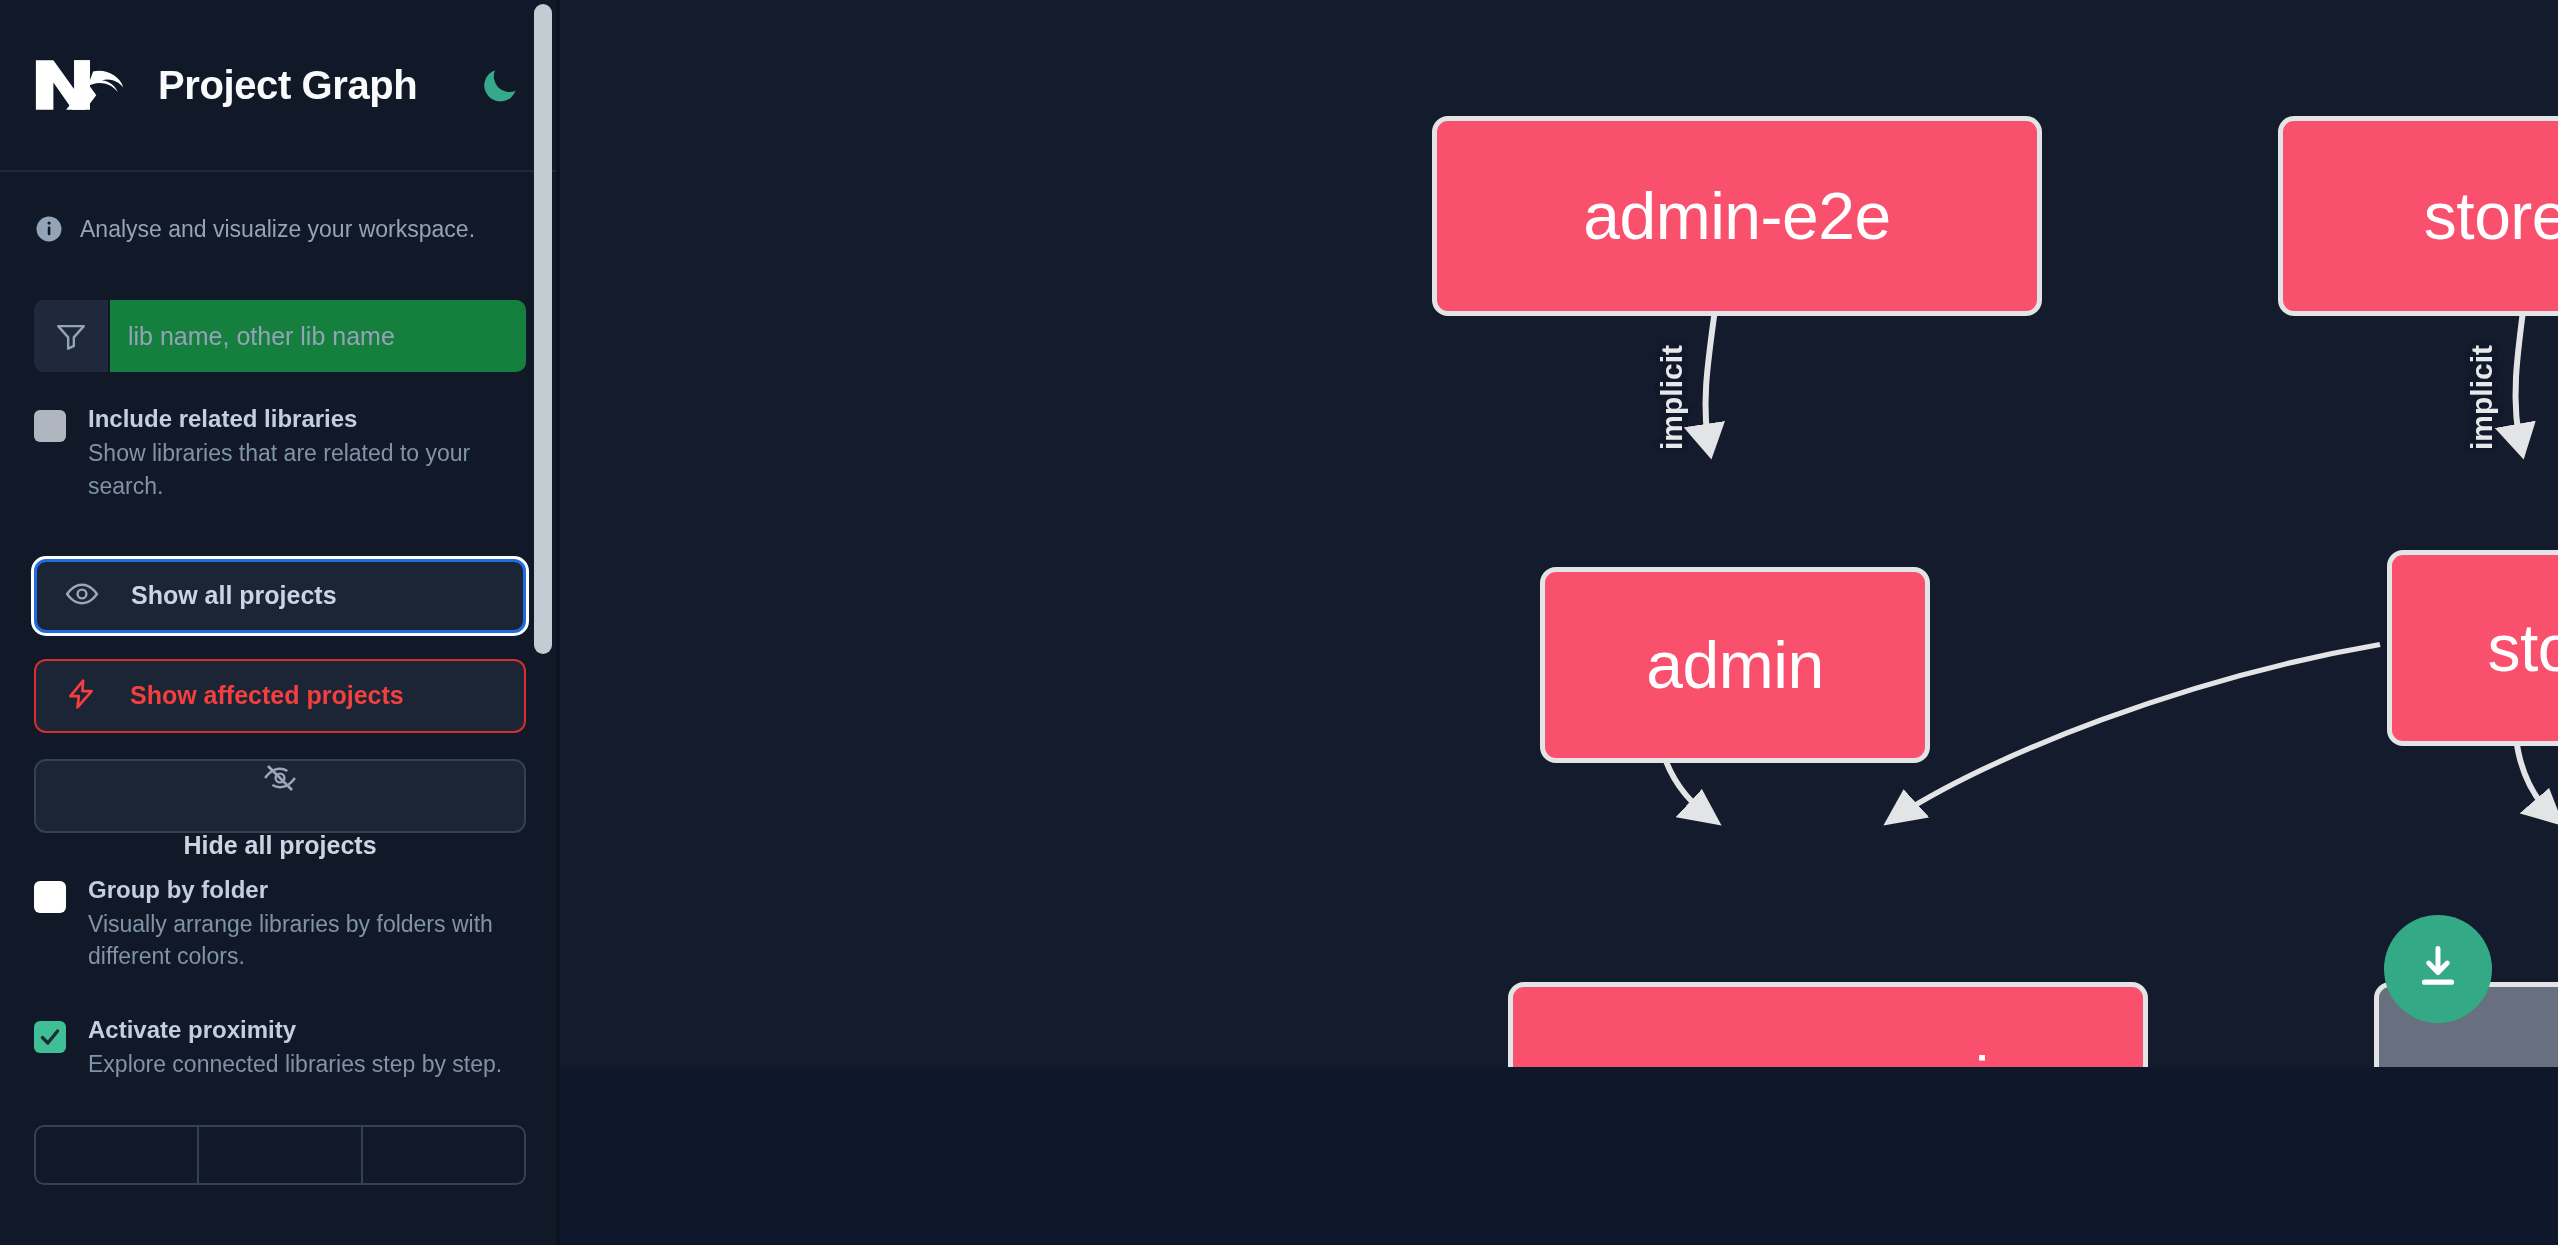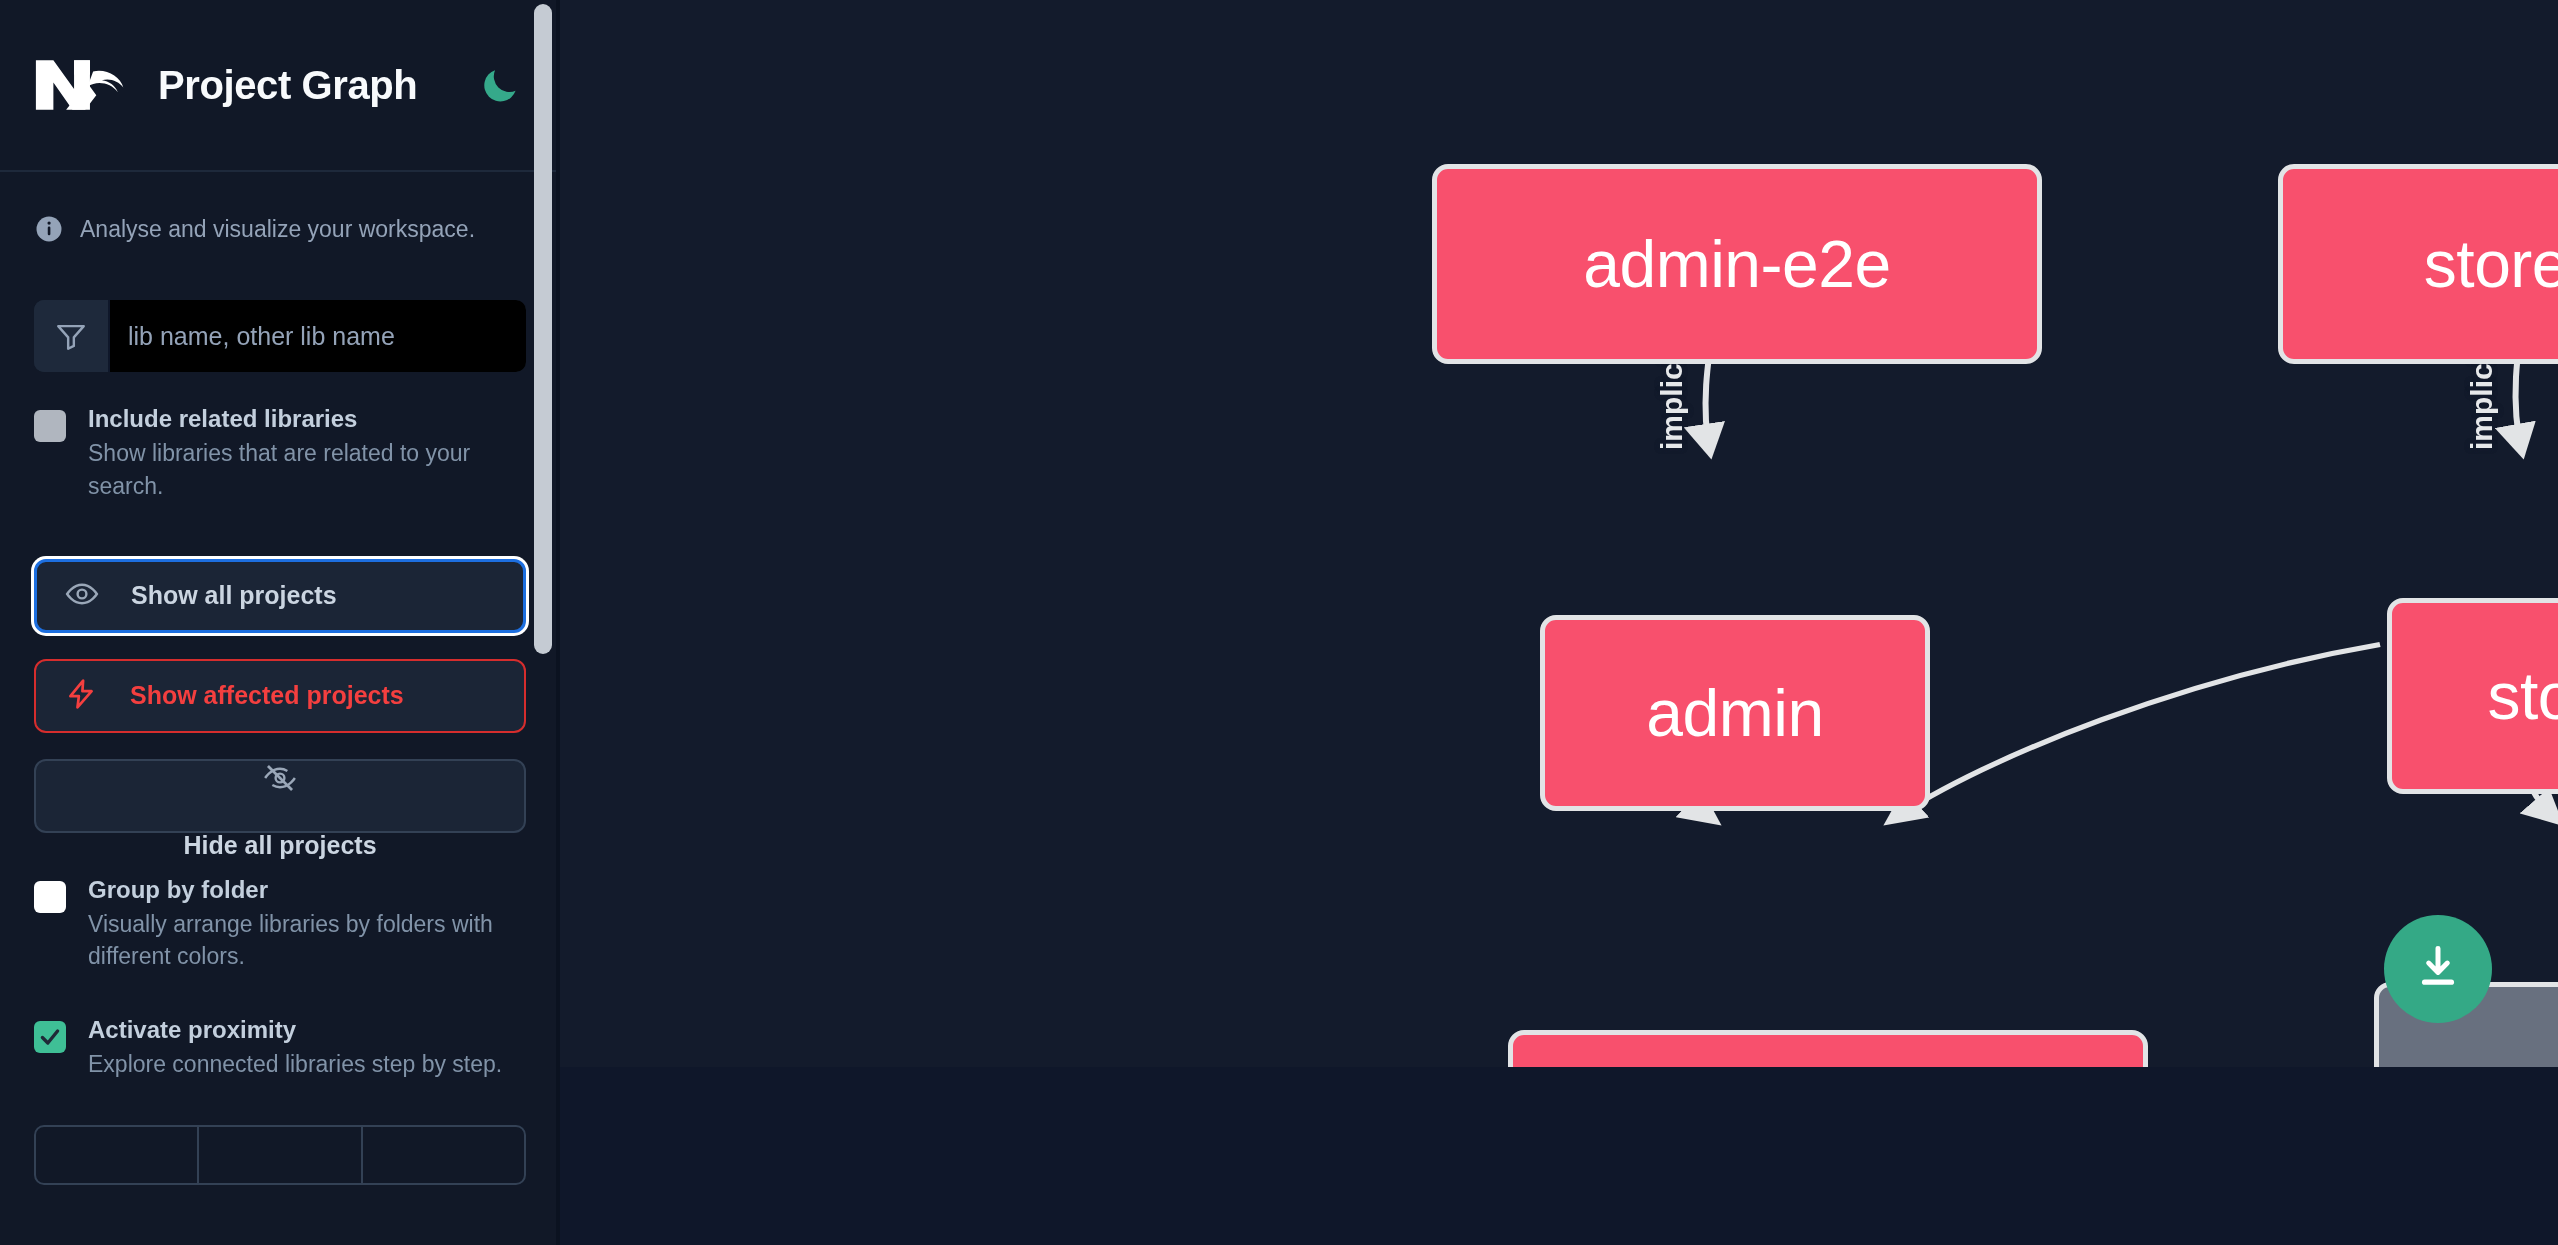--- a/index.html
+++ b/index.html
@@ -54,21 +54,21 @@
     overflow: hidden;
     background: #1E293B;
   }
   .filter-icon-wrap {
     width: 76px; display: flex; align-items: center; justify-content: center;
     background: #1E293B;
     border-right: 2px solid #0F172A;
   }
   .filter-input {
     flex: 1; border: none; outline: none;
-    background: #000000;
+    background: #15803d;
     color: #CBD5E1;
     font-size: 25px;
     font-family: "Liberation Sans", sans-serif;
     padding: 0 18px;
   }
   .filter-input::placeholder { color: #94A3B8; }
 
   .check-row { display: flex; gap: 22px; margin-top: 34px; align-items: flex-start; }
   .cbox {
     width: 32px; height: 32px; border-radius: 6px;
@@ -146,21 +146,21 @@
   .node {
     position: absolute;
     border-radius: 16px;
     border: 5px solid #E2E4E6;
     display: flex; align-items: center; justify-content: center;
     color: #FFFFFF;
     font-size: 66px;
     letter-spacing: -0.5px;
     cursor: pointer;
   }
-  .node.pink { background: #F8506D; margin-top: 48px; }
+  .node.pink { background: #F8506D; }
   .node.grey { background: #68707F; }
 
   .fab {
     position: absolute;
     right: 66px; bottom: 44px;
     width: 108px; height: 108px;
     border-radius: 50%;
     background: #34A986;
     display: flex; align-items: center; justify-content: center;
     cursor: pointer;

